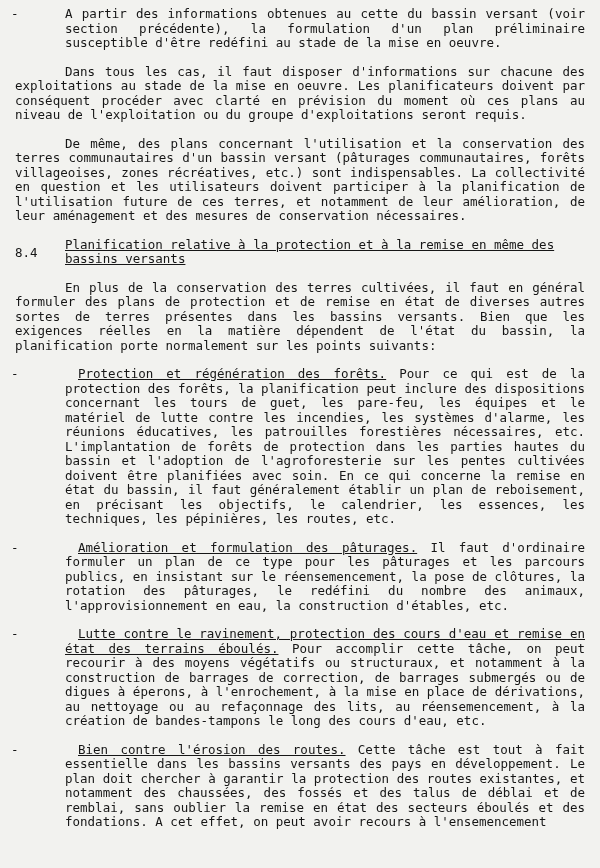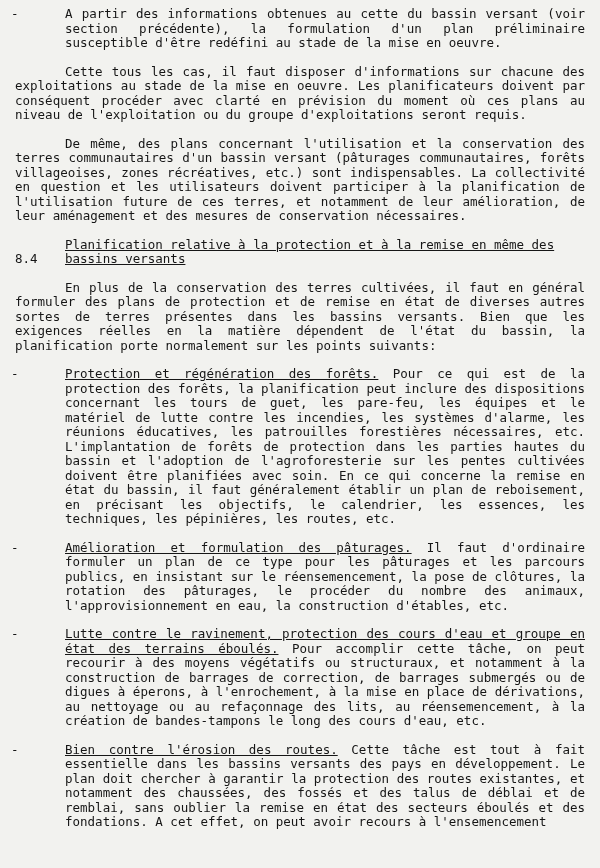--- a/index.html
+++ b/index.html
@@ -27,69 +27,69 @@
     margin: 14px 0 0 0;
     padding-left: 50px;
     text-align: justify;
   }
   .hang.first { margin-top: 0; }
   .marker {
     position: absolute;
     left: -4px;
     top: 0;
   }
-  .lead { text-decoration: underline; }
+  .lead { text-decoration: underline; margin-left: 13px; }
   .section {
     position: relative;
     margin: 14px 0 0 0;
     padding-left: 50px;
   }
   .section .num {
     position: absolute;
     left: 0;
-    top: 14px;
+    top: 8px;
   }
   .section .title { text-decoration: underline; }
 </style>
 </head>
 <body>
 
 <div class="page">
 
   <div class="hang first">
     <span class="marker">-</span>
     <span>A partir des informations obtenues au cette du bassin versant (voir section précédente), la formulation d'un plan préliminaire susceptible d'être redéfini au stade de la mise en oeuvre.</span>
   </div>
 
-  <p class="para">Cette tous les cas, il faut disposer d'informations sur chacune des exploitations au stade de la mise en oeuvre. Les planificateurs doivent par conséquent procéder avec clarté en prévision du moment où ces plans au niveau de l'exploitation ou du groupe d'exploitations seront requis.</p>
+  <p class="para">Dans tous les cas, il faut disposer d'informations sur chacune des exploitations au stade de la mise en oeuvre. Les planificateurs doivent par conséquent procéder avec clarté en prévision du moment où ces plans au niveau de l'exploitation ou du groupe d'exploitations seront requis.</p>
 
   <p class="para">De même, des plans concernant l'utilisation et la conservation des terres communautaires d'un bassin versant (pâturages communautaires, forêts villageoises, zones récréatives, etc.) sont indispensables. La collectivité en question et les utilisateurs doivent participer à la planification de l'utilisation future de ces terres, et notamment de leur amélioration, de leur aménagement et des mesures de conservation nécessaires.</p>
 
   <div class="section">
     <span class="num">8.4</span>
     <span class="title">Planification relative à la protection et à la remise en même des bassins versants</span>
   </div>
 
   <p class="para">En plus de la conservation des terres cultivées, il faut en général formuler des plans de protection et de remise en état de diverses autres sortes de terres présentes dans les bassins versants. Bien que les exigences réelles en la matière dépendent de l'état du bassin, la planification porte normalement sur les points suivants:</p>
 
   <div class="hang">
     <span class="marker">-</span>
     <span class="lead">Protection et régénération des forêts.</span>  
     <span>Pour ce qui est de la protection des forêts, la planification peut inclure des dispositions concernant les tours de guet, les pare-feu, les équipes et le matériel de lutte contre les incendies, les systèmes d'alarme, les réunions éducatives, les patrouilles forestières nécessaires, etc. L'implantation de forêts de protection dans les parties hautes du bassin et l'adoption de l'agroforesterie sur les pentes cultivées doivent être planifiées avec soin. En ce qui concerne la remise en état du bassin, il faut généralement établir un plan de reboisement, en précisant les objectifs, le calendrier, les essences, les techniques, les pépinières, les routes, etc.</span>
   </div>
 
   <div class="hang">
     <span class="marker">-</span>
     <span class="lead">Amélioration et formulation des pâturages.</span>  
-    <span>Il faut d'ordinaire formuler un plan de ce type pour les pâturages et les parcours publics, en insistant sur le réensemencement, la pose de clôtures, la rotation des pâturages, le procéder du nombre des animaux, l'approvisionnement en eau, la construction d'étables, etc.</span>
+    <span>Il faut d'ordinaire formuler un plan de ce type pour les pâturages et les parcours publics, en insistant sur le réensemencement, la pose de clôtures, la rotation des pâturages, le redéfini du nombre des animaux, l'approvisionnement en eau, la construction d'étables, etc.</span>
   </div>
 
   <div class="hang">
     <span class="marker">-</span>
-    <span class="lead">Lutte contre le ravinement, protection des cours d'eau et groupe en état des terrains éboulés.</span>  
+    <span class="lead">Lutte contre le ravinement, protection des cours d'eau et remise en état des terrains éboulés.</span>  
     <span>Pour accomplir cette tâche, on peut recourir à des moyens végétatifs ou structuraux, et notamment à la construction de barrages de correction, de barrages submergés ou de digues à éperons, à l'enrochement, à la mise en place de dérivations, au nettoyage ou au refaçonnage des lits, au réensemencement, à la création de bandes-tampons le long des cours d'eau, etc.</span>
   </div>
 
   <div class="hang">
     <span class="marker">-</span>
     <span class="lead">Bien contre l'érosion des routes.</span>  
     <span>Cette tâche est tout à fait essentielle dans les bassins versants des pays en développement. Le plan doit chercher à garantir la protection des routes existantes, et notamment des chaussées, des fossés et des talus de déblai et de remblai, sans oublier la remise en état des secteurs éboulés et des fondations. A cet effet, on peut avoir recours à l'ensemencement</span>
   </div>
 
 </div>

